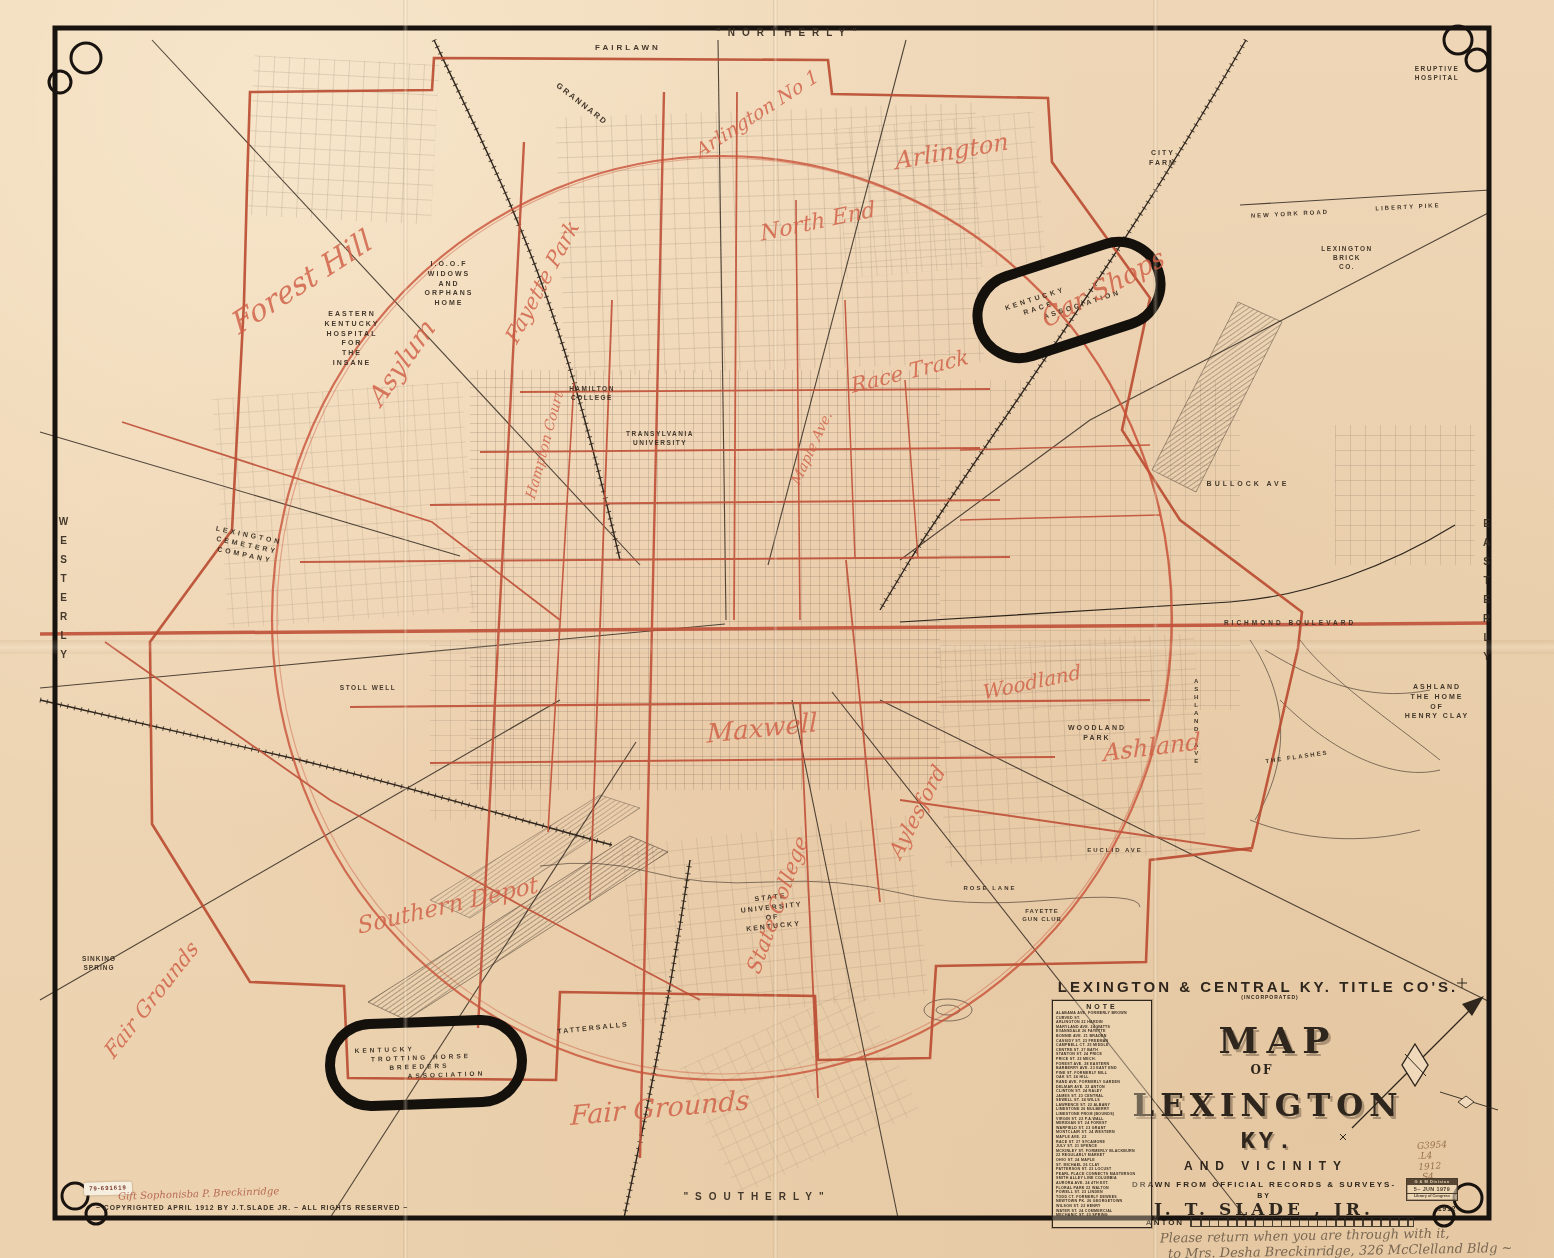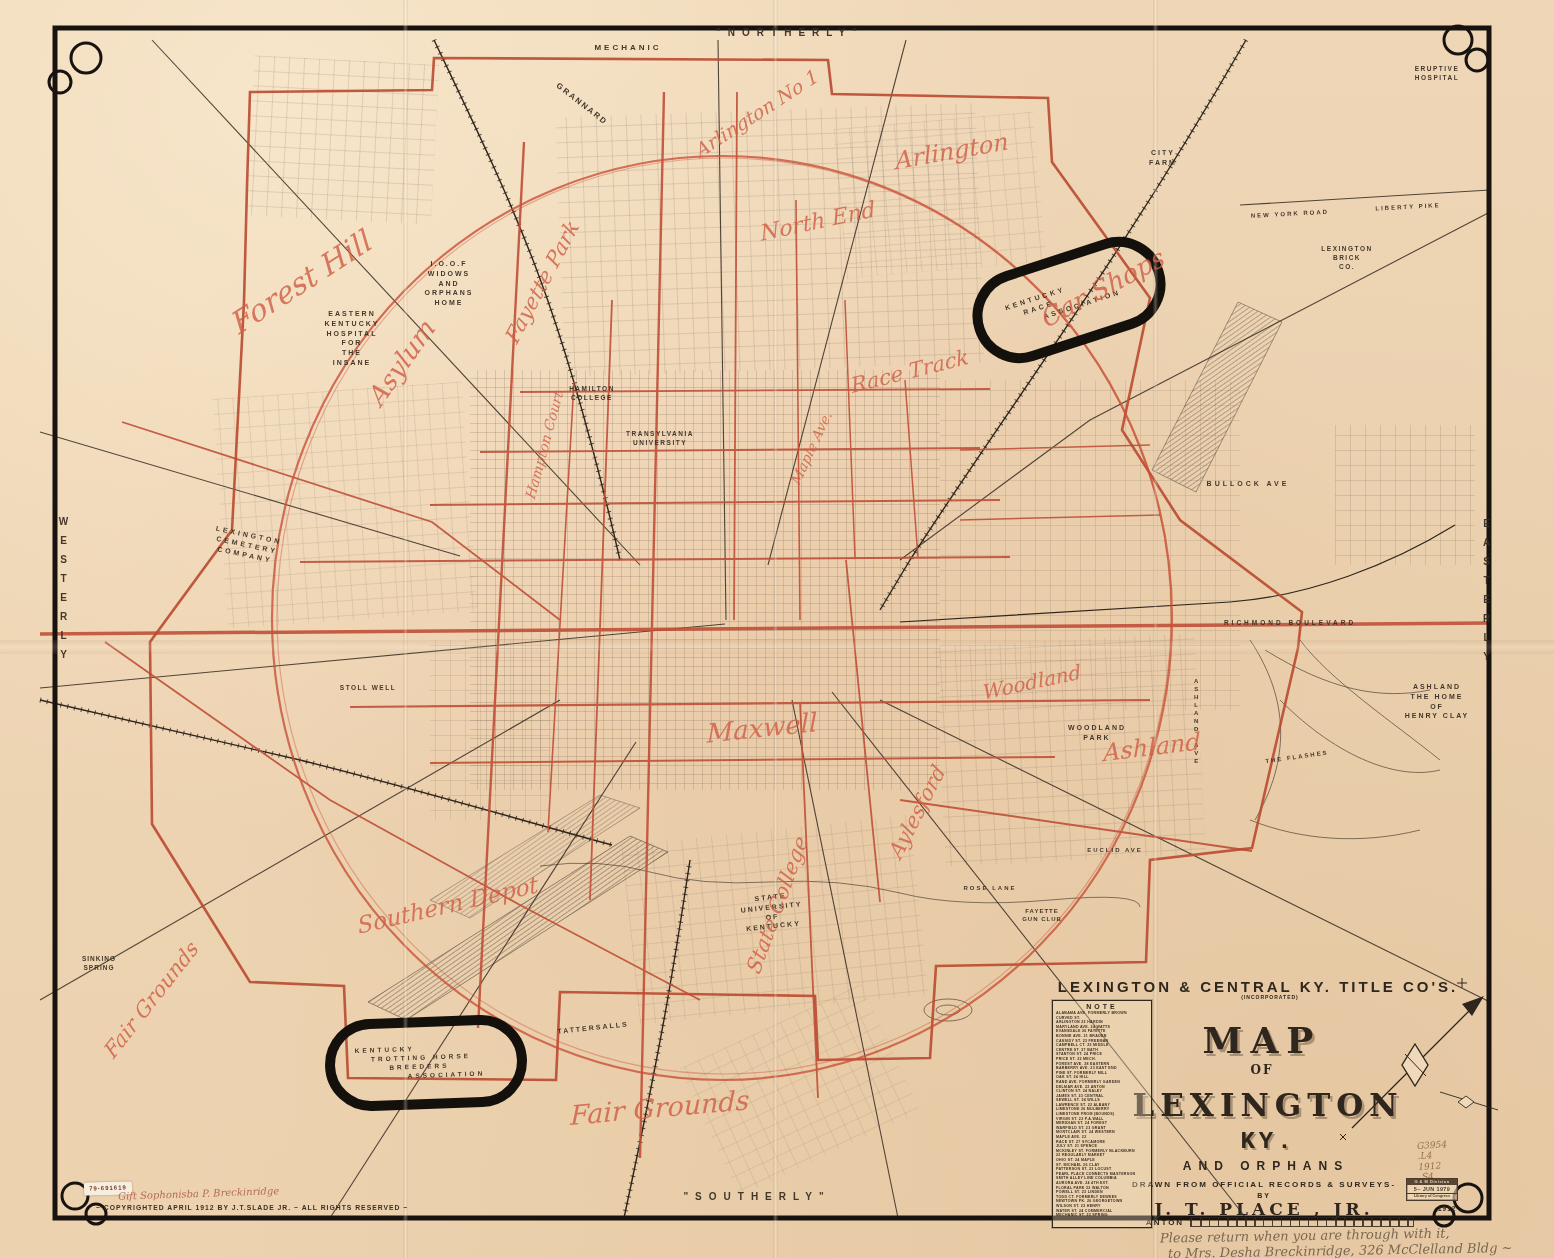--- a/index.html
+++ b/index.html
@@ -22,21 +22,21 @@
   .vert{writing-mode:vertical-lr;text-orientation:upright;}
   .stagger div{text-align:left;}
   .stagger div:nth-child(2){margin-left:16px;}
   .stagger div:nth-child(3){margin-left:34px;}
   .stagger div:nth-child(4){margin-left:52px;}
   
   .tb{position:absolute;color:#2f261d;text-align:center;transform:translate(-50%,-50%);white-space:nowrap;}
   .tb-company{font-size:15px;font-weight:bold;letter-spacing:3px;}
   .tb-inc{font-size:5px;letter-spacing:1px;font-weight:bold;}
   .tb-map{font-family:"DejaVu Serif",serif;font-weight:bold;font-size:36px;letter-spacing:8px;
-    text-shadow:2.5px 2.5px 0 rgba(60,42,28,.35);}
+    text-shadow:2.5px 2.5px 0 rgba(60,42,28,.35);margin-left:16px;}
   .tb-of{font-family:"DejaVu Serif",serif;font-weight:bold;font-size:12px;letter-spacing:2px;}
   .tb-city{font-family:"DejaVu Serif",serif;font-weight:bold;font-size:31px;letter-spacing:6px;
     text-shadow:2.5px 2.5px 0 rgba(60,42,28,.35);}
   .tb-state{font-family:"DejaVu Serif",serif;font-weight:bold;font-size:24px;letter-spacing:4px;
     text-shadow:2px 2px 0 rgba(60,42,28,.35);}
   .tb-vic{font-size:12px;font-weight:bold;letter-spacing:7px;}
   .tb-drawn{font-size:8px;font-weight:bold;letter-spacing:2px;}
   .tb-by{font-size:7px;font-weight:bold;letter-spacing:2px;}
   .tb-author{font-family:"DejaVu Serif",serif;font-size:17px;font-weight:bold;letter-spacing:4px;}
   .tb-scale{font-size:8px;font-weight:bold;letter-spacing:2px;}
@@ -217,21 +217,21 @@
       <div class="lbl print" style="left: 757px; top: 1197px; font-size: 10px; letter-spacing: 7px; transform: translate(-50%, -50%) rotate(0deg);">
         <div>"SOUTHERLY"</div>
       </div>
       <div class="lbl print vert" style="left: 63px; top: 592px; font-size: 10px; letter-spacing: 8px; transform: translate(-50%, -50%) rotate(0deg);">
         <div>WESTERLY</div>
       </div>
       <div class="lbl print vert" style="left: 1486px; top: 594px; font-size: 10px; letter-spacing: 8px; transform: translate(-50%, -50%) rotate(0deg);">
         <div>EASTERLY</div>
       </div>
       <div class="lbl print" style="left: 628px; top: 48px; font-size: 8px; letter-spacing: 3px; transform: translate(-50%, -50%) rotate(0deg);">
-        <div>MECHANIC</div>
+        <div>FAIRLAWN</div>
       </div>
       <div class="lbl print" style="left: 582px; top: 104px; font-size: 8px; letter-spacing: 2px; transform: translate(-50%, -50%) rotate(38deg);">
         <div>GRANNARD</div>
       </div>
       <div class="lbl print" style="left: 1163px; top: 158px; font-size: 7px; letter-spacing: 2px; transform: translate(-50%, -50%) rotate(0deg);">
         <div>CITY</div>
         <div>FARM</div>
       </div>
       <div class="lbl print" style="left: 1437px; top: 73px; font-size: 6.5px; letter-spacing: 1.5px; transform: translate(-50%, -50%) rotate(0deg);">
         <div>ERUPTIVE</div>
@@ -391,24 +391,24 @@
       </div>
     </div>
 
   <div>
     <div class="tb tb-company" style="left:1258px;top:986px;">LEXINGTON &amp; CENTRAL KY. TITLE CO'S.</div>
     <div class="tb tb-inc" style="left:1270px;top:997px;">(INCORPORATED)</div>
     <div class="tb tb-map" style="left:1262px;top:1040px;">MAP</div>
     <div class="tb tb-of" style="left:1262px;top:1070px;">OF</div>
     <div class="tb tb-city" style="left:1268px;top:1105px;">LEXINGTON</div>
     <div class="tb tb-state" style="left:1268px;top:1141px;font-family:Liberation Mono, monospace;">KY.</div>
-    <div class="tb tb-vic" style="left:1266px;top:1166px;">AND ORPHANS</div>
+    <div class="tb tb-vic" style="left:1266px;top:1166px;">AND VICINITY</div>
     <div class="tb tb-drawn" style="left:1264px;top:1184px;">DRAWN FROM OFFICIAL RECORDS &amp; SURVEYS-</div>
     <div class="tb tb-by" style="left:1264px;top:1195px;">BY</div>
-    <div class="tb tb-author" style="left:1264px;top:1209px;">J. T. PLACE , JR.</div>
+    <div class="tb tb-author" style="left:1264px;top:1209px;">J. T. SLADE , JR.</div>
     <div class="tb tb-scale" style="left:1165px;top:1222px;">ANTON</div>
     <div id="scale-bar"></div>
   </div>
 
   <div id="note-box">
     <div id="note-title">NOTE</div>
     <div id="note-rows">
         <div class="note-row">ALABAMA AVE. FORMERLY BROWN</div>
         <div class="note-row">CURVED ST.</div>
         <div class="note-row">ARLINGTON 22 HARDIN</div>

